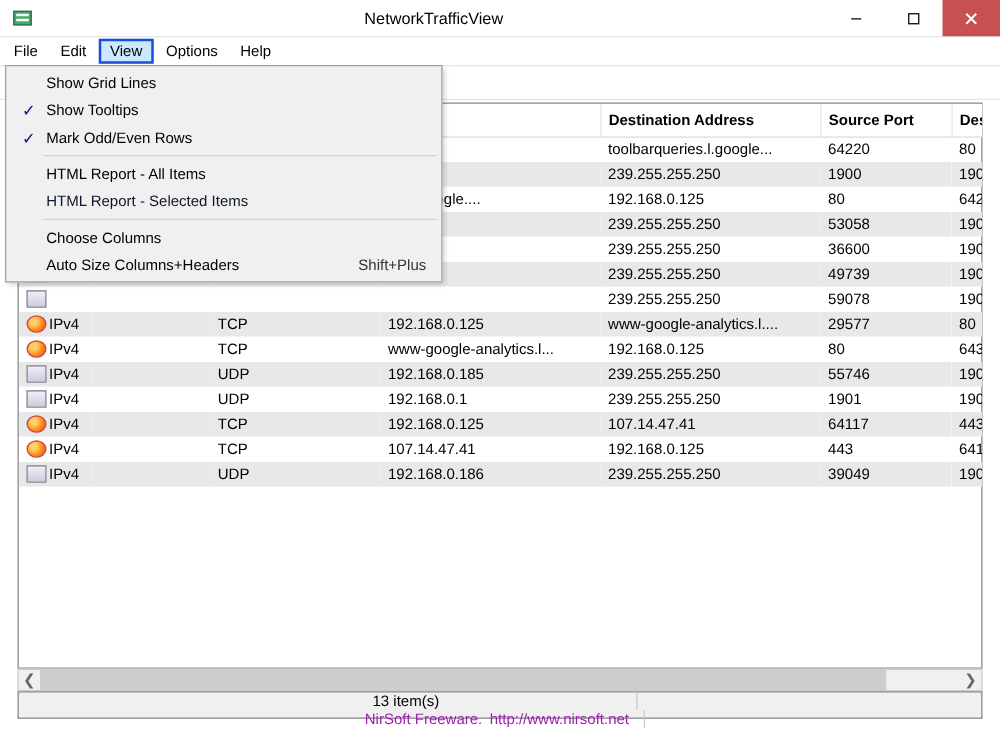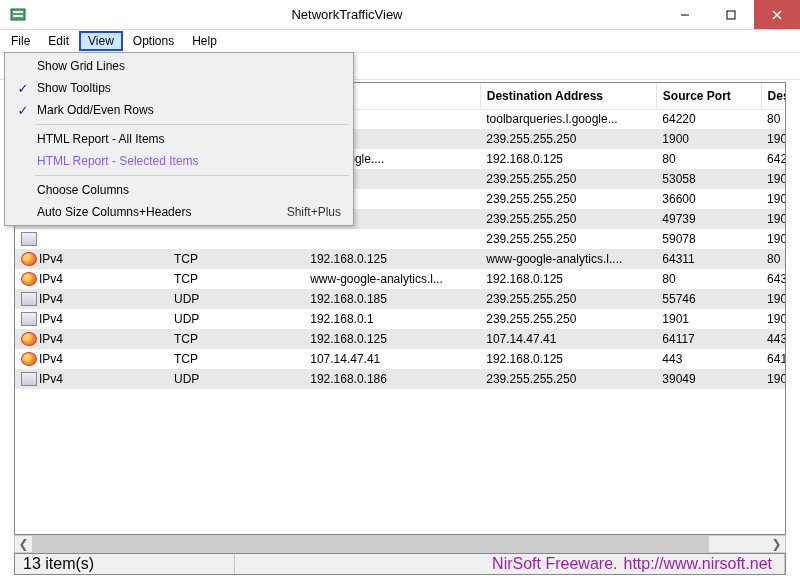--- a/index.html
+++ b/index.html
@@ -18,21 +18,21 @@
   .menubar { height: 22px; display: flex; align-items: center; padding: 0 2px; background: #fff; }
   .menubar .menuitem { padding: 2px 8px; margin: 0 1px; cursor: default; }
   .menubar .menuitem.active { background: #cce8ff; border: 2px solid #1d4ed8; padding: 1px 7px; }
 
   
   .toolbar { height: 28px; border-top: 1px solid #e5e5e5; border-bottom: 1px solid #e5e5e5; padding: 2px 4px; }
 
   
   .dropdown { position: absolute; top: 52px; left: 4px; width: 350px; background: #f0f0f0; border: 1px solid #a0a0a0; box-shadow: 2px 2px 4px rgba(0,0,0,0.2); z-index: 100; padding: 2px; }
   .dropdown .dd-item { display: flex; align-items: center; height: 22px; padding: 0 4px; cursor: default; }
-  .dropdown .dd-item.disabled { color: #8b5cf6; }
+  .dropdown .dd-item.disabled { color: #0f172a; }
   .dropdown .dd-check { width: 24px; text-align: center; font-size: 13px; color: #1a1a8a; flex-shrink: 0; }
   .dropdown .dd-label { flex: 1; padding-left: 2px; }
   .dropdown .dd-shortcut { color: #333; padding-right: 6px; }
   .dropdown .dd-sep { height: 1px; background: #d0d0d0; margin: 3px 2px 3px 28px; }
 
   
   .table-wrap { position: absolute; top: 82px; left: 14px; right: 14px; bottom: 50px; border: 1px solid #828790; background: #fff; overflow: hidden; }
   .table-scroll { width: 100%; height: 100%; overflow: auto; }
   table { border-collapse: collapse; width: 820px; table-layout: fixed; font-size: 12px; }
   th { text-align: left; font-weight: bold; padding: 4px 6px; background: #fff; border-right: 1px solid #e5e5e5; border-bottom: 1px solid #e5e5e5; height: 26px; white-space: nowrap; overflow: hidden; }
@@ -48,21 +48,21 @@
   .row-icon { display: inline-block; width: 16px; height: 14px; vertical-align: -3px; border: 1px solid #888; background: linear-gradient(#eef,#ccd); margin-right: 2px; }
   .row-icon.ff { border-radius: 50%; background: radial-gradient(circle at 35% 35%, #ffd16b 20%, #ff8d1e 55%, #d64a1a 100%); border-color: #c44; }
 
   
   .hscroll { position: absolute; left: 14px; right: 14px; bottom: 32px; height: 18px; background: #f0f0f0; border: 1px solid #ccc; display: flex; align-items: center; }
   .hscroll .arrow { width: 17px; height: 100%; display: flex; align-items: center; justify-content: center; color: #666; }
   .hscroll .track { flex: 1; height: 100%; position: relative; }
   .hscroll .thumb { position: absolute; top: 0; bottom: 0; left: 0; width: 92%; background: #cdcdcd; }
 
   
-  .statusbar { position: absolute; left: 14px; right: 14px; bottom: 10px; height: 22px; border: 1px solid #828790; background: #f0f0f0; display: flex; font-size: 16px; }
+  .statusbar { position: absolute; left: 14px; right: 14px; bottom: 10px; height: 22px; border: 1px solid #828790; background: #f0f0f0; display: flex; align-items: center; font-size: 12px; flex-direction: column; }
   .statusbar .cell { padding: 0 8px; border-right: 1px solid #c8c8c8; height: 100%; display: flex; align-items: center; }
   .statusbar .link { color: #a21caf; }
   .statusbar .right { flex: 1; display: flex; justify-content: flex-start; }
 
 </style>
 </head>
 <body>
 
 <div class="titlebar">
   <div class="icon">
@@ -214,21 +214,21 @@
             <td class="col-dst">239.255.255.250</td>
             <td class="col-sport">59078</td>
             <td class="col-dport">190</td>
           </tr>
           <tr class="odd">
             <td class="col-ether"><span class="row-icon ff"></span>IPv4</td>
             <td class="col-ip"></td>
             <td class="col-proto">TCP</td>
             <td class="col-src">192.168.0.125</td>
             <td class="col-dst">www-google-analytics.l....</td>
-            <td class="col-sport">64311</td>
+            <td class="col-sport">29577</td>
             <td class="col-dport">80</td>
           </tr>
           <tr>
             <td class="col-ether"><span class="row-icon ff"></span>IPv4</td>
             <td class="col-ip"></td>
             <td class="col-proto">TCP</td>
             <td class="col-src">www-google-analytics.l...</td>
             <td class="col-dst">192.168.0.125</td>
             <td class="col-sport">80</td>
             <td class="col-dport">643</td>

